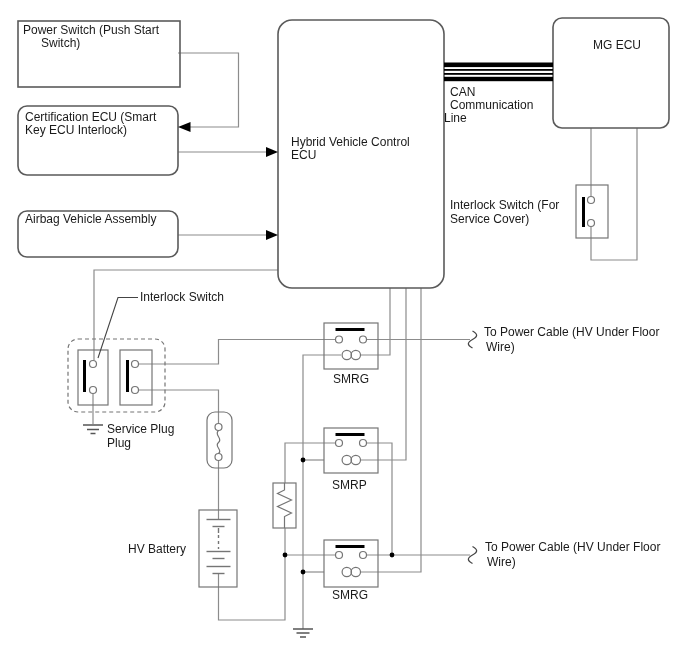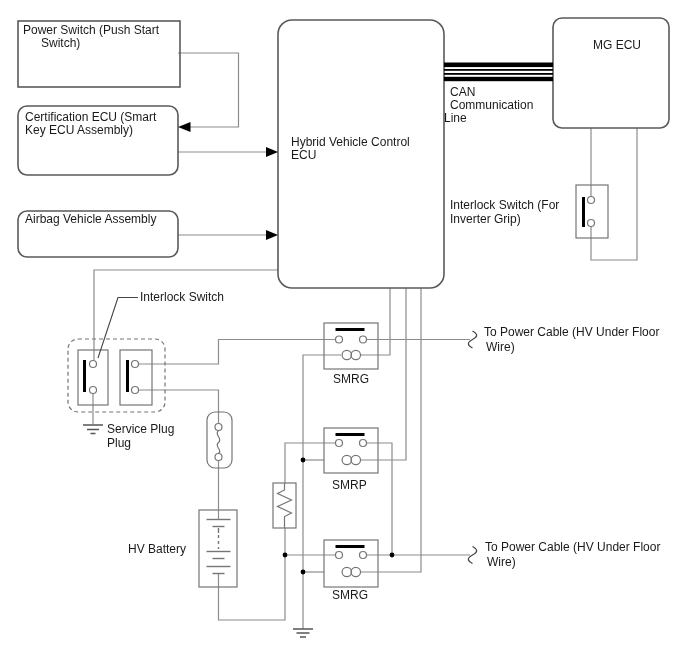--- a/index.html
+++ b/index.html
@@ -159,35 +159,35 @@
   <circle class="blk" cx="392" cy="555" r="2.4"></circle>
 
   <path class="squig" d="M472.5 331 c5.5 3 5.5 5.5 0 8.5 c-5.5 3 -5.5 5.5 0 8.5"></path>
   <path class="squig" d="M472.5 546.5 c5.5 3 5.5 5.5 0 8.5 c-5.5 3 -5.5 5.5 0 8.5"></path>
 </svg>
 
   <div class="lbl" style="left:23px;top:24px">Power Switch (Push Start</div>
   <div class="lbl" style="left:41px;top:37px">Switch)</div>
 
   <div class="lbl" style="left:25px;top:111px">Certification ECU (Smart</div>
-  <div class="lbl" style="left:25px;top:124px">Key ECU Assembly)</div>
+  <div class="lbl" style="left:25px;top:124px">Key ECU Interlock)</div>
 
   <div class="lbl" style="left:25px;top:213px">Airbag Vehicle Assembly</div>
 
   <div class="lbl" style="left:291px;top:136px">Hybrid Vehicle Control</div>
   <div class="lbl" style="left:291px;top:149px">ECU</div>
 
   <div class="lbl" style="left:593px;top:39px">MG ECU</div>
 
   <div class="lbl" style="left:450px;top:86px">CAN</div>
   <div class="lbl" style="left:450px;top:99px">Communication</div>
   <div class="lbl" style="left:444px;top:112px">Line</div>
 
   <div class="lbl" style="left:450px;top:199px">Interlock Switch (For</div>
-  <div class="lbl" style="left:450px;top:213px">Inverter Grip)</div>
+  <div class="lbl" style="left:450px;top:213px">Service Cover)</div>
 
   <div class="lbl" style="left:140px;top:291px">Interlock Switch</div>
 
   <div class="lbl" style="left:107px;top:423px">Service Plug</div>
   <div class="lbl" style="left:107px;top:437px">Plug</div>
 
   <div class="lbl" style="left:128px;top:543px">HV Battery</div>
 
   <div class="lbl" style="left:333px;top:373px">SMRG</div>
   <div class="lbl" style="left:332px;top:479px">SMRP</div>

